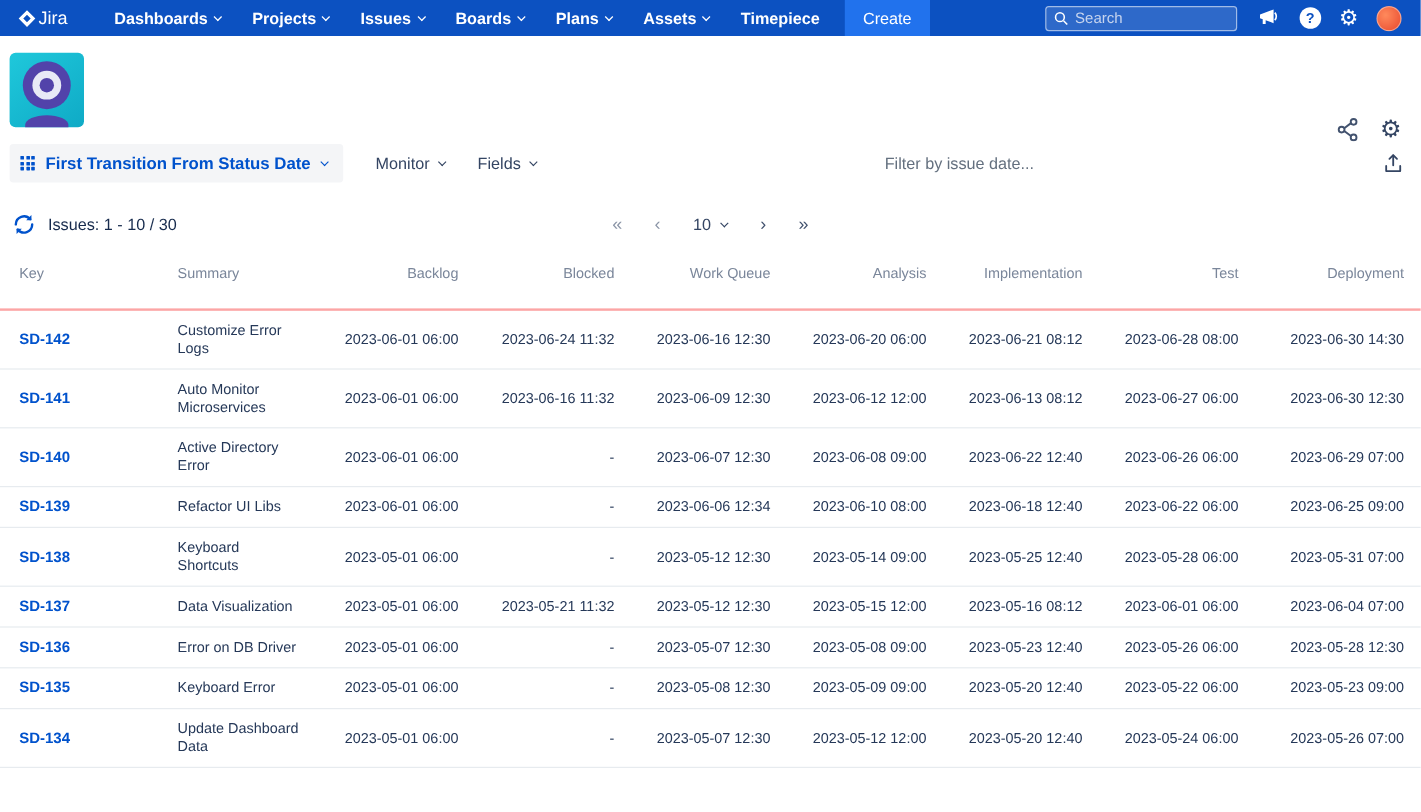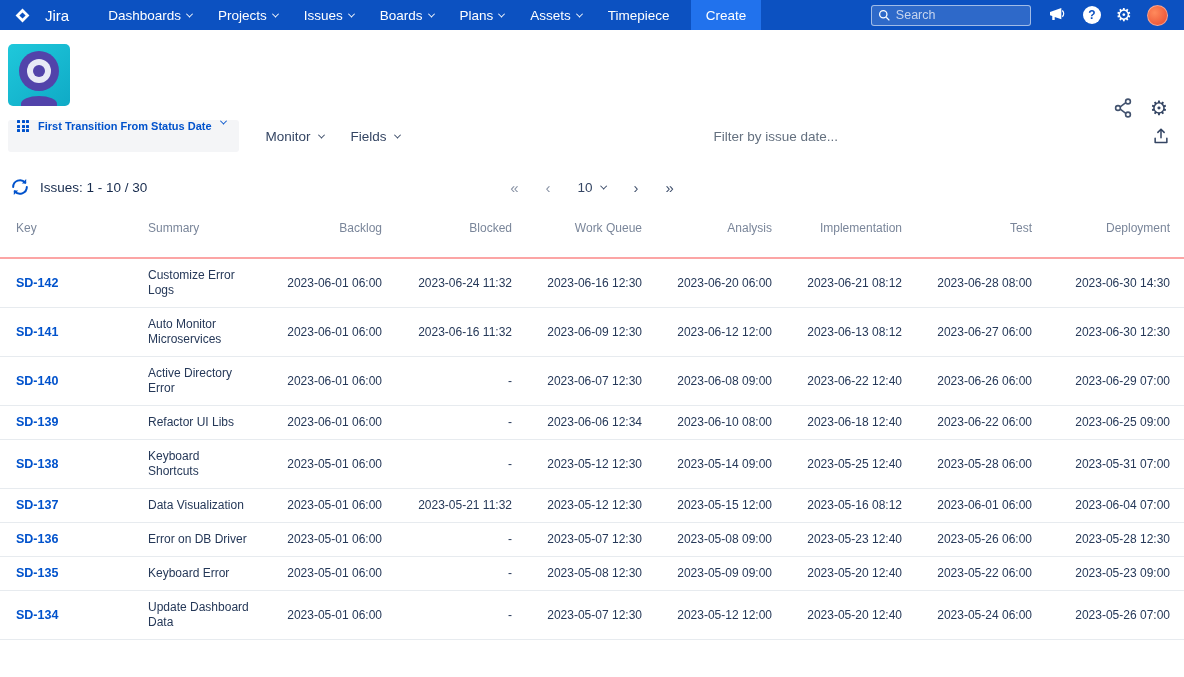--- a/index.html
+++ b/index.html
@@ -13,25 +13,25 @@
   input { font-family: inherit; }
 
   
   .navbar {
     height: 30px;
     background: var(--navbar-bg, #0C51C1);
     display: flex; align-items: center;
     color: #fff;
     padding-left: 14px;
   }
-  .brand { display: flex; align-items: center; gap: 14px; font-size: 15px; margin-right: 26px; }
+  .brand { display: flex; align-items: center; gap: 1px; font-size: 15px; margin-right: 26px; }
   .nav-items { display: flex; align-items: stretch; height: 100%; }
   .nav-item {
     display: flex; align-items: center; gap: 6px;
-    padding: 0 13px; font-size: 13.5px; color: #fff;
+    padding: 0 13px; font-size: 13.5px; color: #fff; font-weight: bold;
   }
   .chev {
     display: inline-block; width: 5px; height: 5px;
     border-right: 1.6px solid currentColor; border-bottom: 1.6px solid currentColor;
     transform: rotate(45deg) translate(-1px,-1px);
   }
   .create-btn {
     height: 100%; padding: 0 15px; margin-left: 8px;
     background: var(--create-bg, #2172ED); color: #fff; font-size: 13.5px;
   }
@@ -81,24 +81,24 @@
     padding: 0 12px; font-size: 13.5px; color: #344563;
   }
   .dd.mode { width: 128px; }
   .dd.wide { width: 372px; margin-top: 7px; }
   .header-icons { position: absolute; right: 16px; top: 68px; display: flex; gap: 18px; align-items: center; color: #42526E; }
   .header-icons .gear-glyph { font-size: 20px; }
 
   
   .toolbar { display: flex; align-items: center; margin-top: 13px; padding: 0 14px 0 8px; height: 34px; }
   .metric-pill {
-    display: flex; align-items: flex-start; gap: 9px;
+    display: flex; align-items: center; gap: 9px;
     background: var(--pill-bg, #F4F5F7); border-radius: 3px;
     height: 32px; padding: 0 13px 0 9px;
-    color: var(--accent, #0052CC); font-size: 11px; font-weight: bold;
+    color: var(--accent, #0052CC); font-size: 14px; font-weight: bold;
   }
   .grid-icon { display: grid; grid-template-columns: repeat(3, 3px); grid-gap: 1.5px; }
   .grid-icon i { width: 3px; height: 3px; background: var(--accent, #0052CC); border-radius: 0.5px; }
   .plain-dd { display: flex; align-items: center; gap: 8px; margin-left: 27px; font-size: 13.5px; color: #344563; }
   .date-filter {
     flex: 1; border: none; outline: none; background: transparent;
     font-size: 13.5px; text-align: center; color: #344563; margin: 0 20px;
   }
   .date-filter::placeholder { color: #64707F; }
   .icon-btn { display: flex; align-items: center; color: #344563; }

